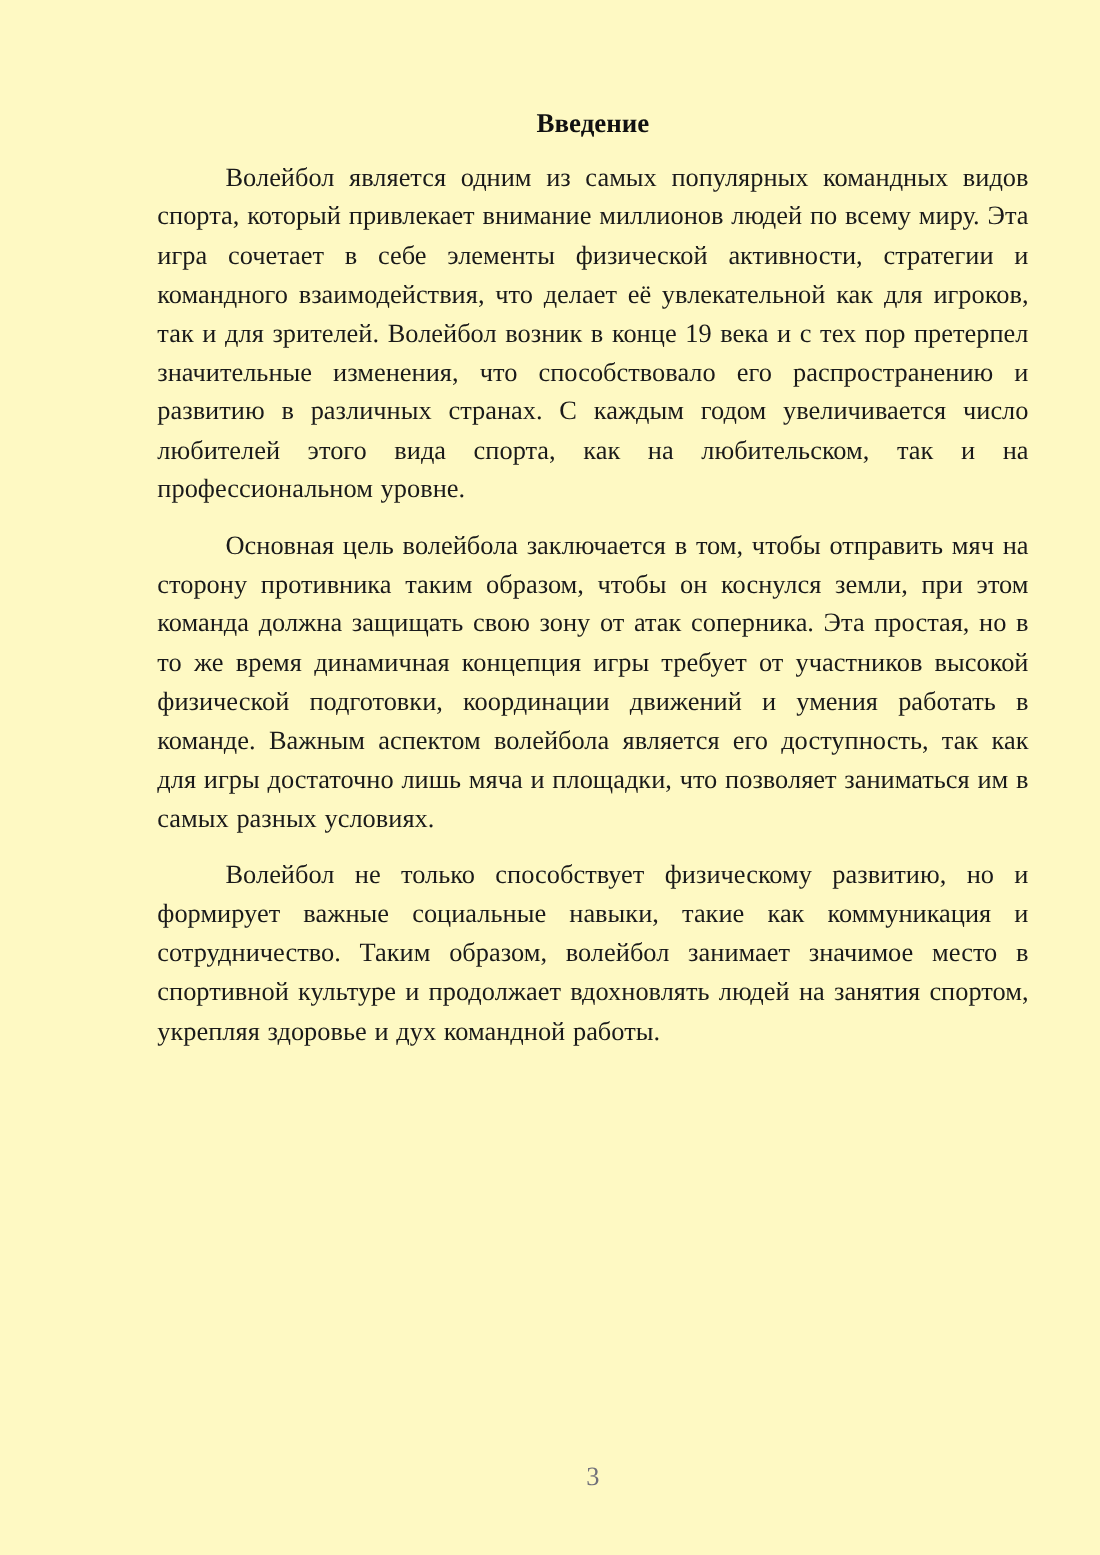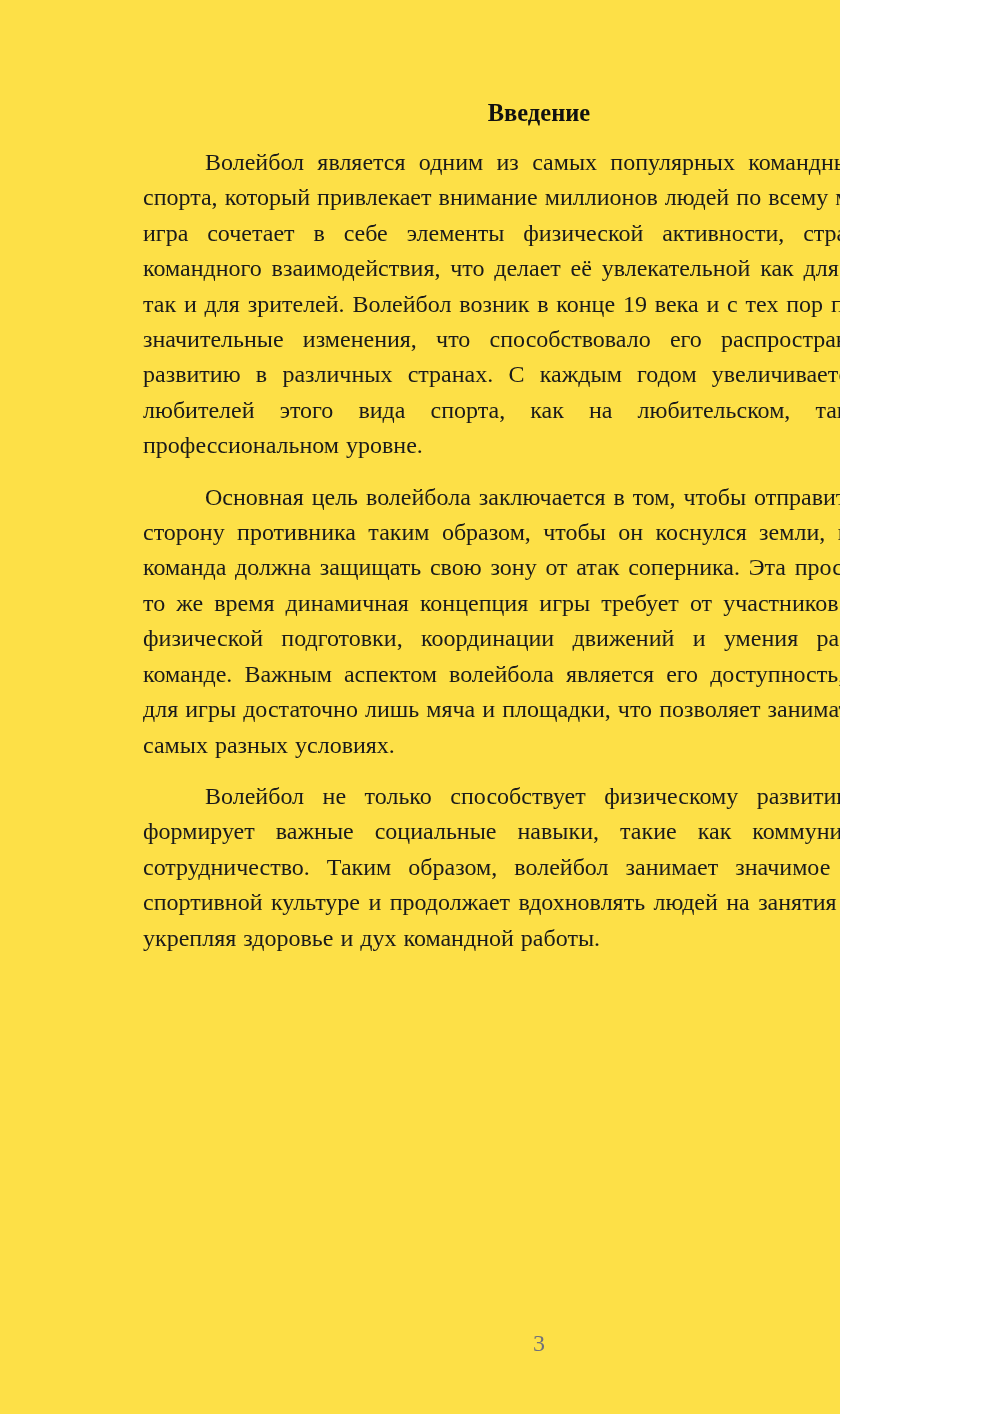--- a/index.html
+++ b/index.html
@@ -2,23 +2,23 @@
 <html lang="ru"><head>
 <meta charset="utf-8">
 <style>
   html, body {
     margin: 0;
     padding: 0;
     background: #ffffff;
   }
   .page {
     position: relative;
-    width: 840px;
+    width: 1000px;
     height: 1414px;
-    background: #fde047;
+    background: #fef9c3;
     font-family: "Liberation Serif", "DejaVu Serif", serif;
     color: #1a1a1a;
     overflow: hidden;
   }
   .content {
     position: absolute;
     left: 143px;
     top: 95px;
     width: 792px;
   }

